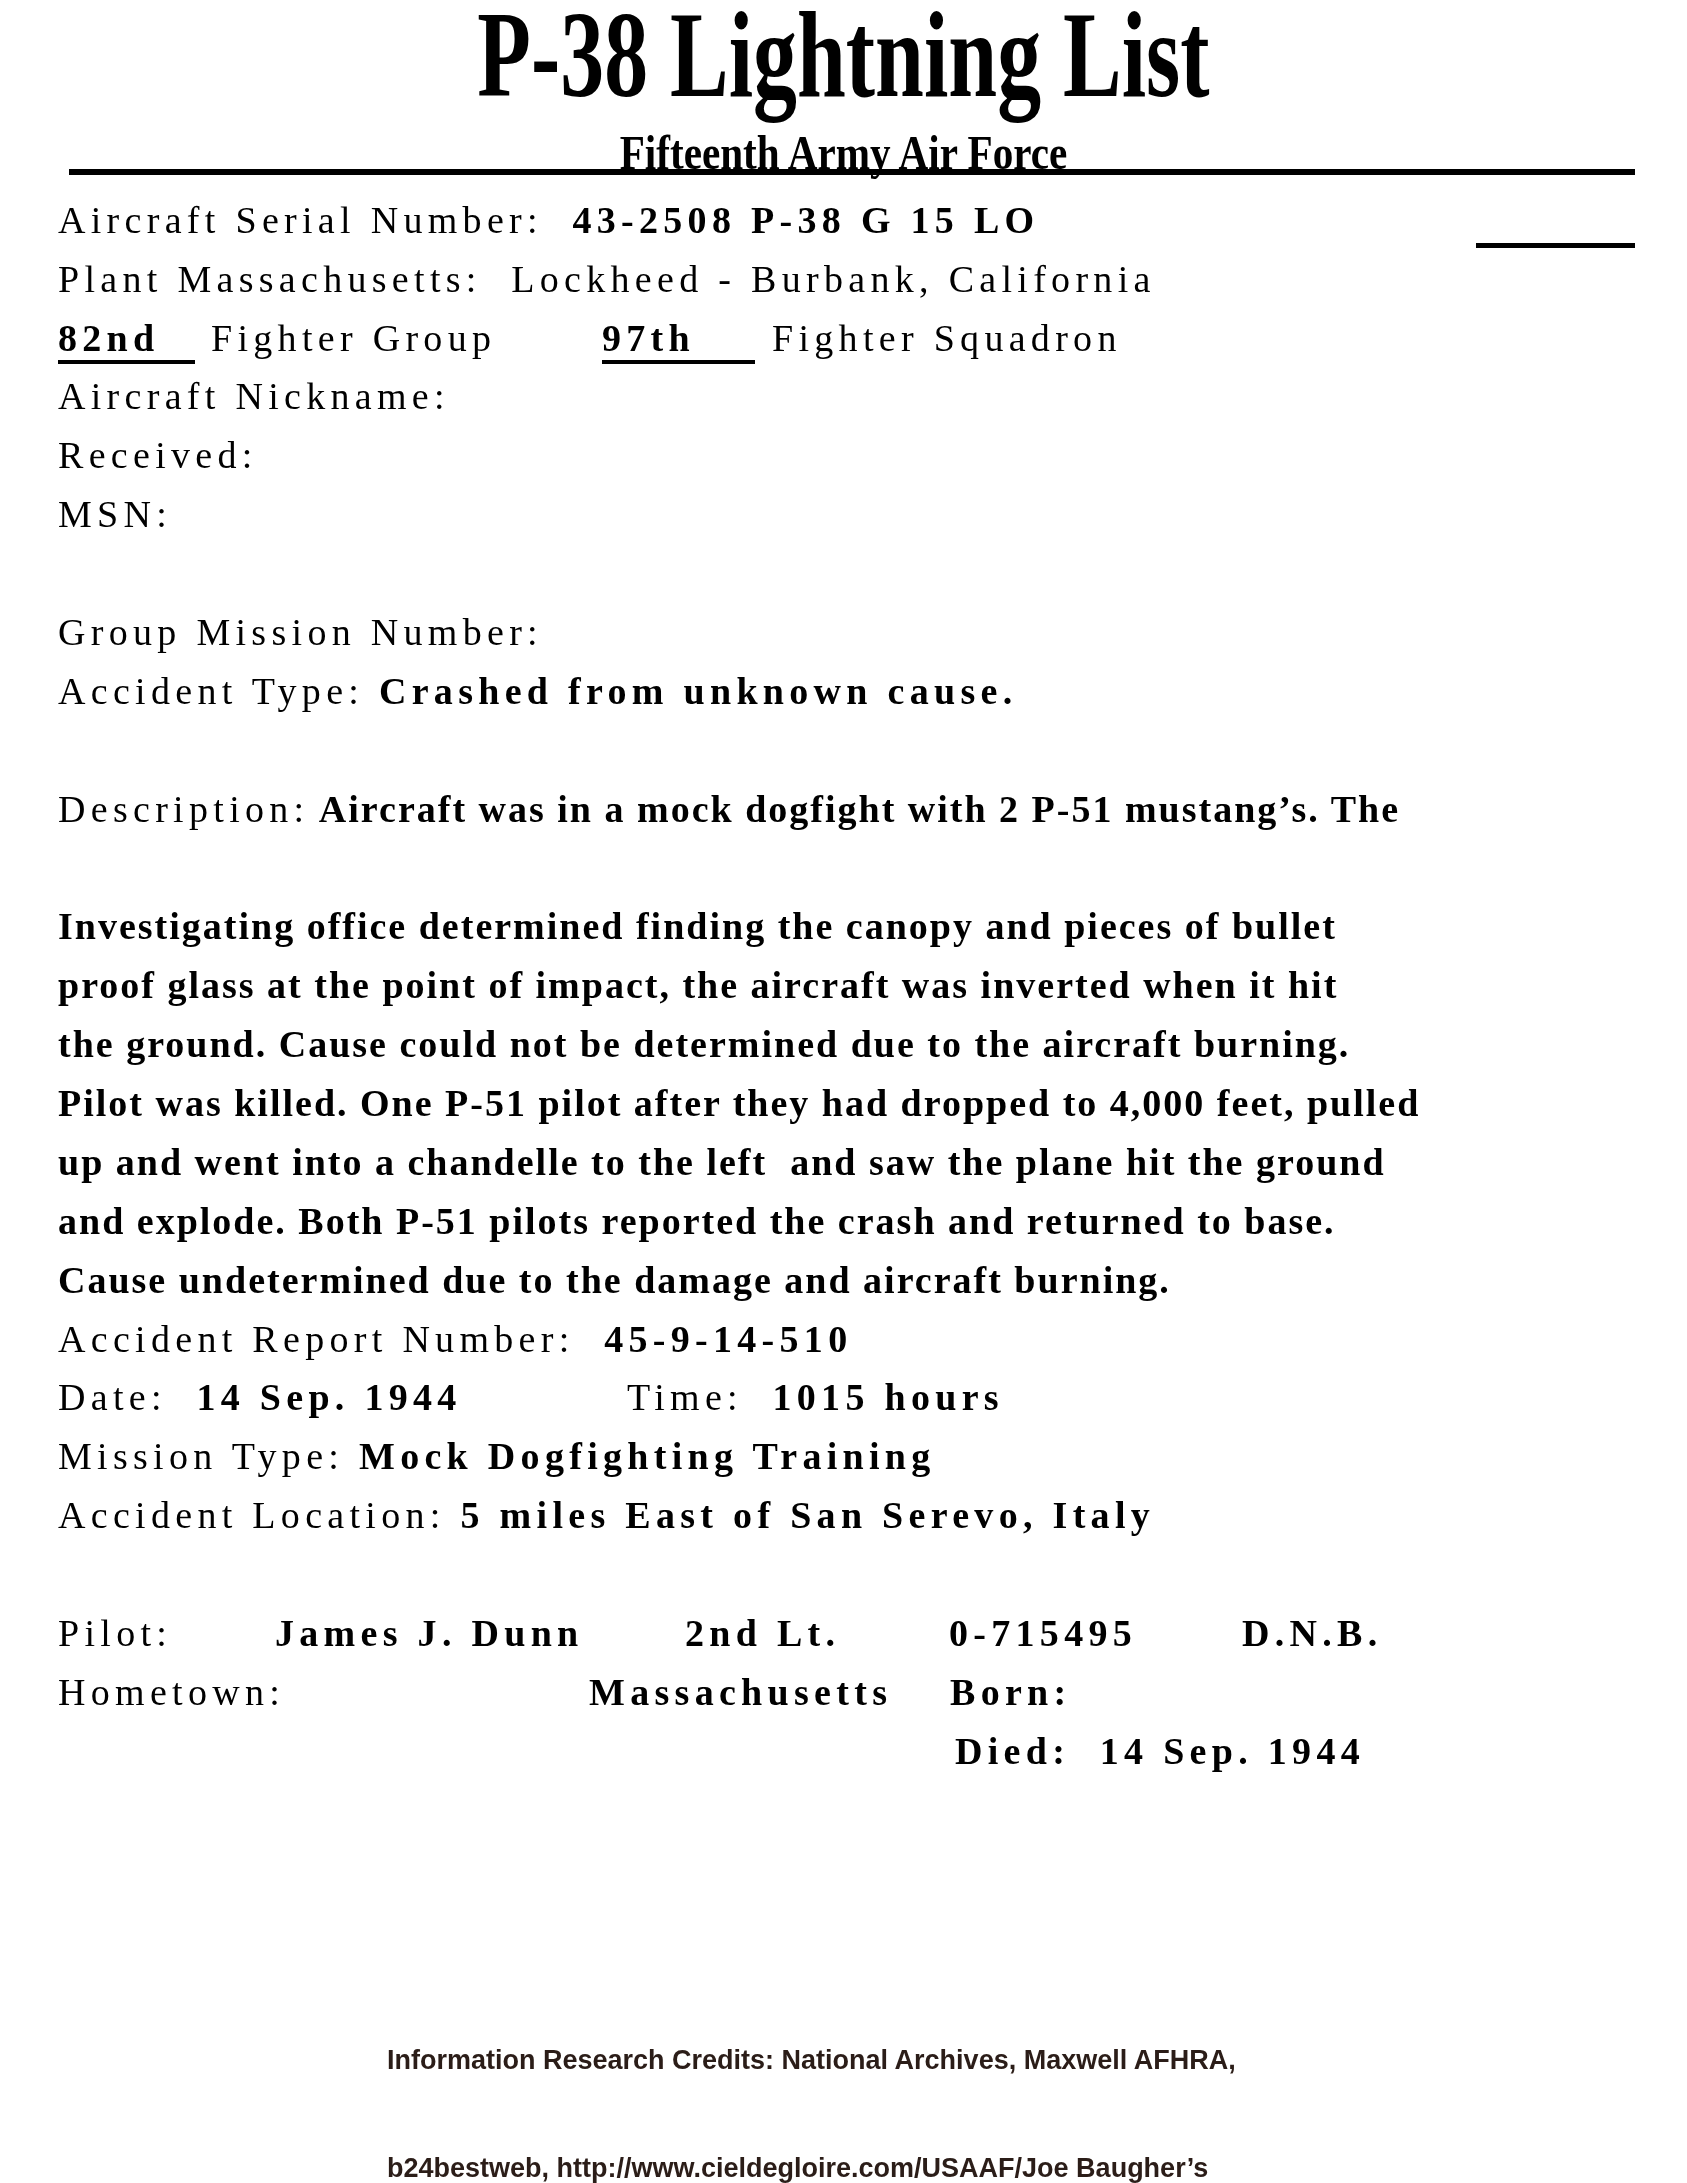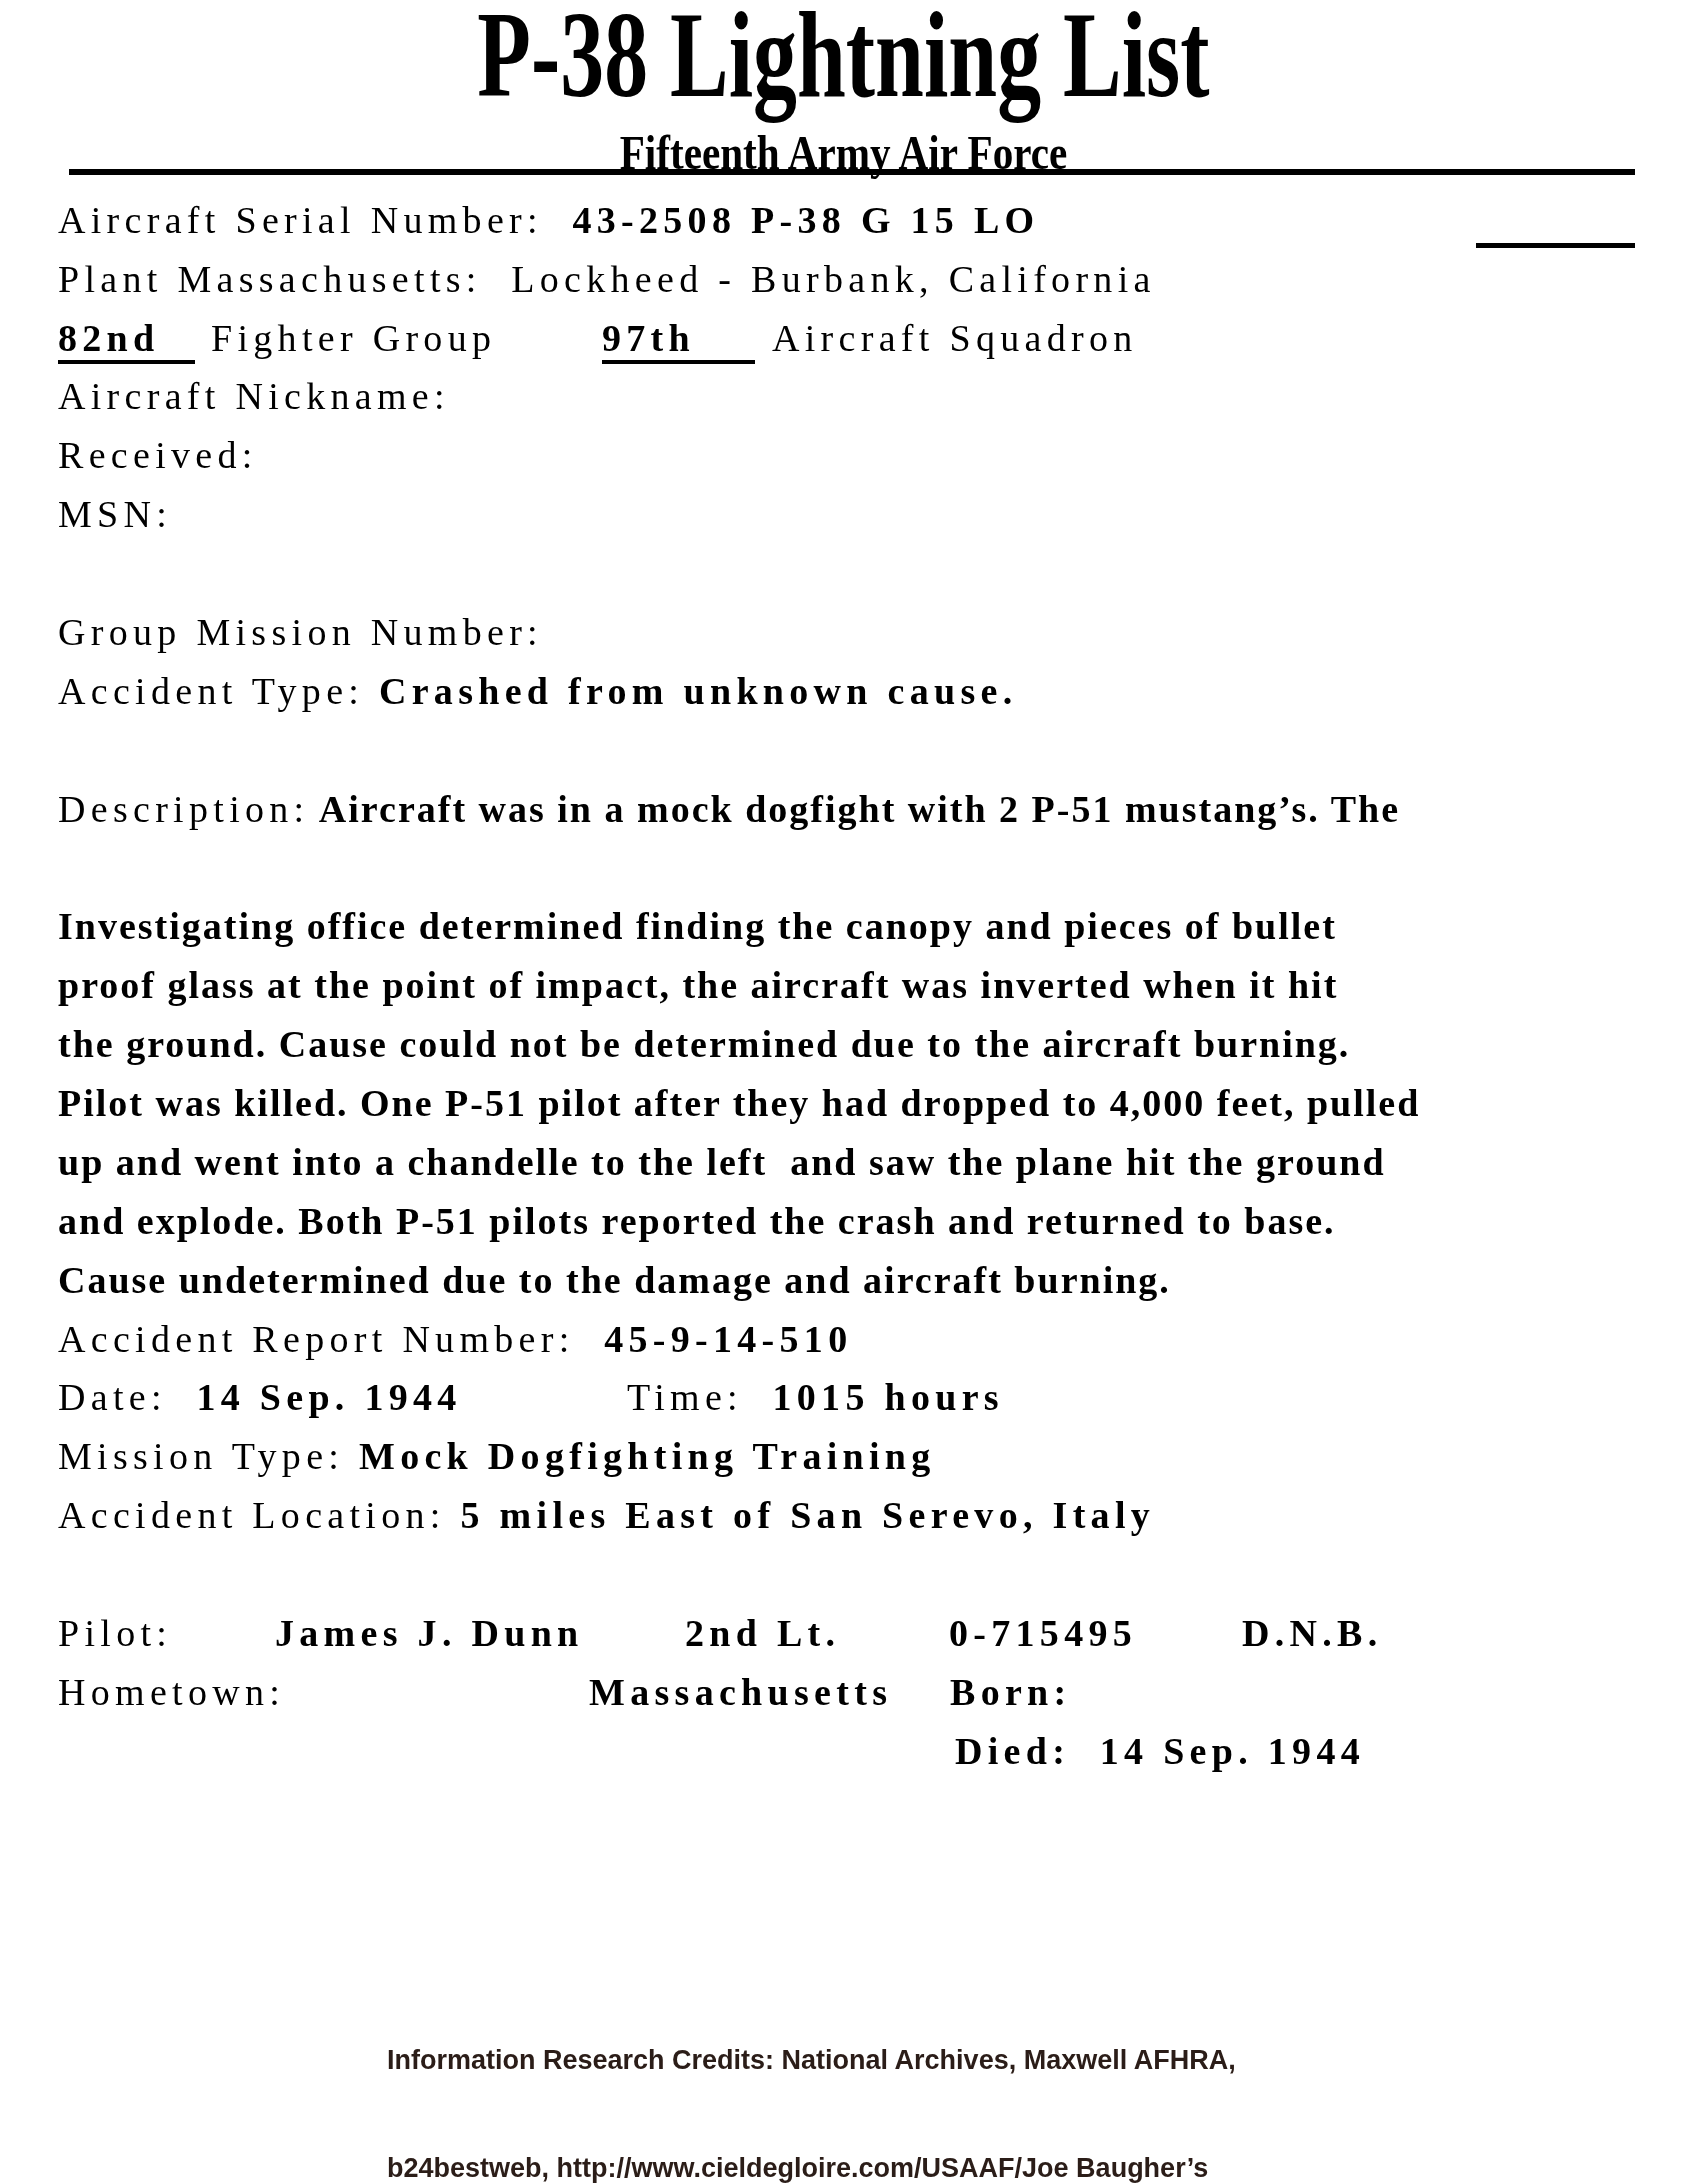--- a/index.html
+++ b/index.html
@@ -59,21 +59,21 @@
   <div class="blank-line"></div>
 
   <div class="line" style="top:198px"><span>Aircraft Serial Number:  </span><span class="b">43-2508 P-38 G 15 LO</span></div>
 
   <div class="line" style="top:257px"><span>Plant Massachusetts:  </span><span>Lockheed - Burbank, California</span></div>
 
   <div class="row" style="top:316px">
     <span class="seg b u u-group" style="left:58px">82nd</span>
     <span class="seg" style="left:211px">Fighter Group</span>
     <span class="seg b u u-squad" style="left:602px">97th</span>
-    <span class="seg" style="left:772px">Aircraft Squadron</span>
+    <span class="seg" style="left:772px">Fighter Squadron</span>
   </div>
 
   <div class="line" style="top:374px">Aircraft Nickname:</div>
   <div class="line" style="top:433px">Received:</div>
   <div class="line" style="top:492px">MSN:</div>
   <div class="line" style="top:610px">Group Mission Number:</div>
 
   <div class="line" style="top:669px"><span>Accident Type: </span><span class="b">Crashed from unknown cause.</span></div>
 
   <div class="line desc" style="top:787px"><span class="lbl">Description:</span><span> Aircraft was in a mock dogfight with 2 P-51 mustang’s. The</span></div>

